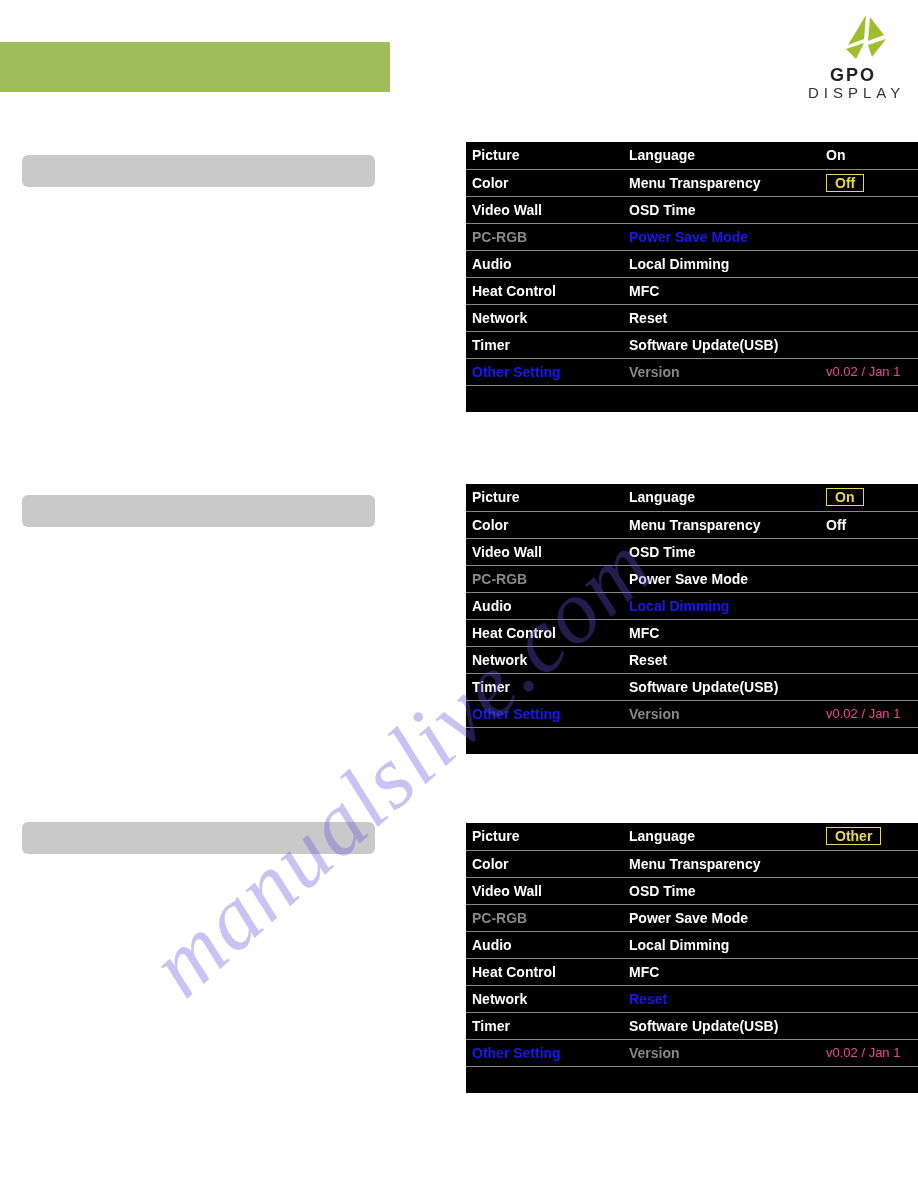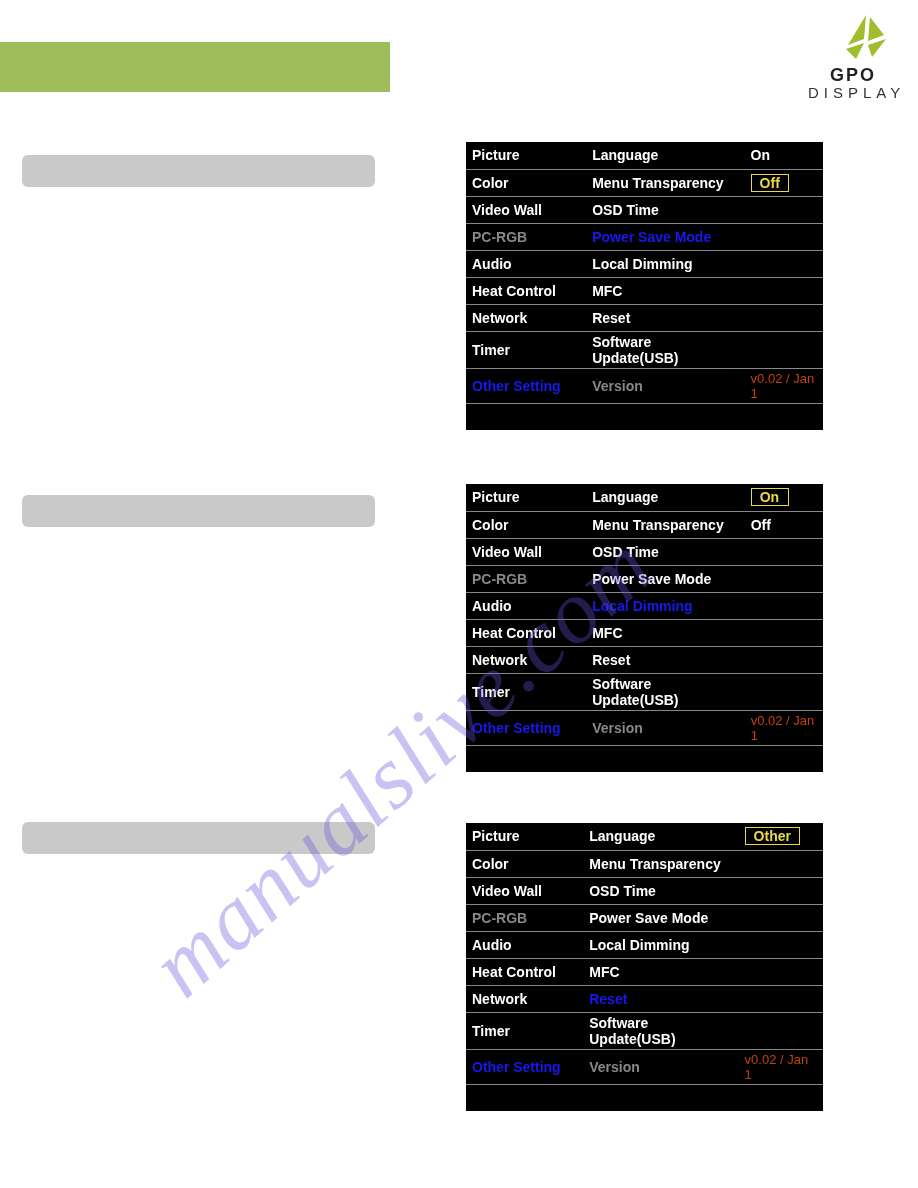--- a/index.html
+++ b/index.html
@@ -44,39 +44,39 @@
     position: absolute;
     left: 22px;
     width: 353px;
     height: 32px;
     background: #c9c9c9;
     border-radius: 6px;
   }
   .menu-table {
     position: absolute;
     left: 466px;
-    width: 357px;
+    width: 452px;
     background: #000;
     border-collapse: collapse;
     color: #fff;
     font-size: 14px;
     font-weight: bold;
   }
   .menu-table tr { height: 27px; }
   .menu-table td {
     border-bottom: 1px solid #888;
     padding: 2px 6px;
     vertical-align: middle;
   }
   .menu-table .col1 { width: 157px; }
   .menu-table .col2 { width: 197px; }
   .menu-table .col3 { width: 98px; margin-left: 24px; }
   .dim { color: #888; font-weight: bold; }
   .blue { color: #1818ee; font-weight: bold; }
-  .ver { color: #c2410c; font-weight: normal; font-size: 13px; }
+  .ver { color: #ec4899; font-weight: normal; font-size: 13px; }
   .valbox {
     display: inline-block;
     border: 1px solid #e8d84a;
     color: #e8d84a;
     padding: 0 8px;
     min-width: 38px;
     font-weight: bold;
     background: #000;
   }
   .valplain { color: #fff; font-weight: bold; }

